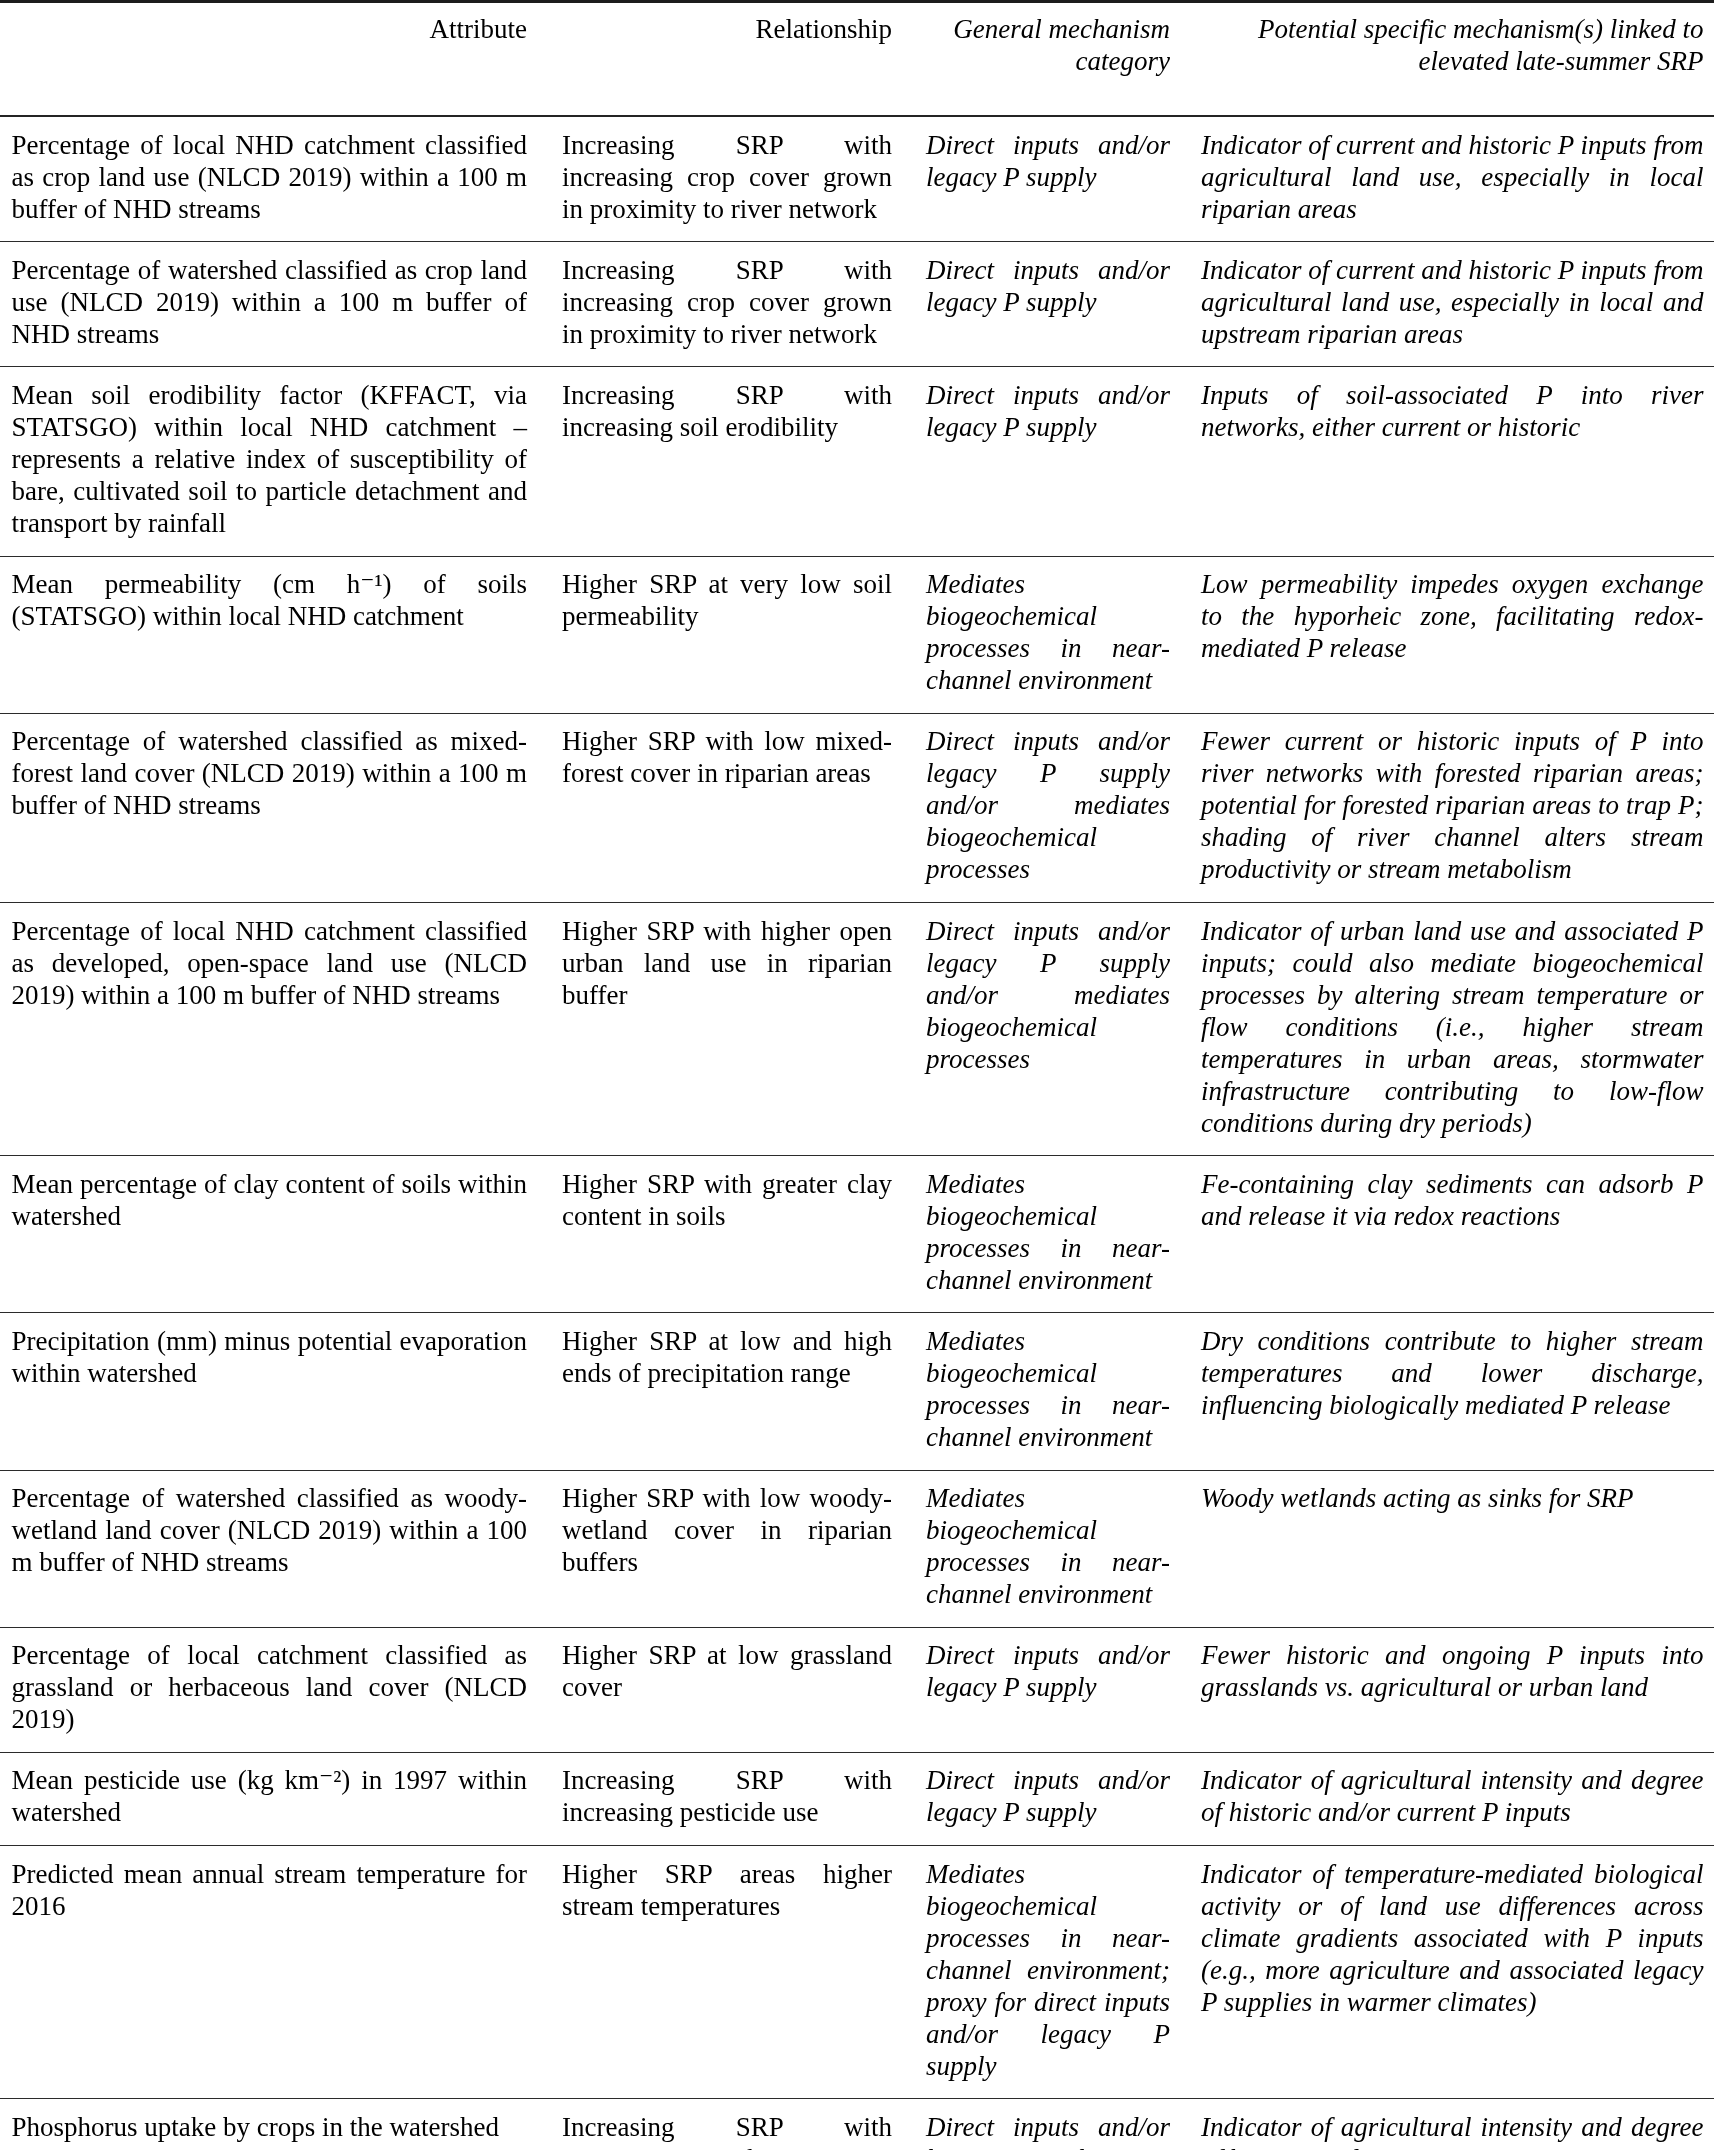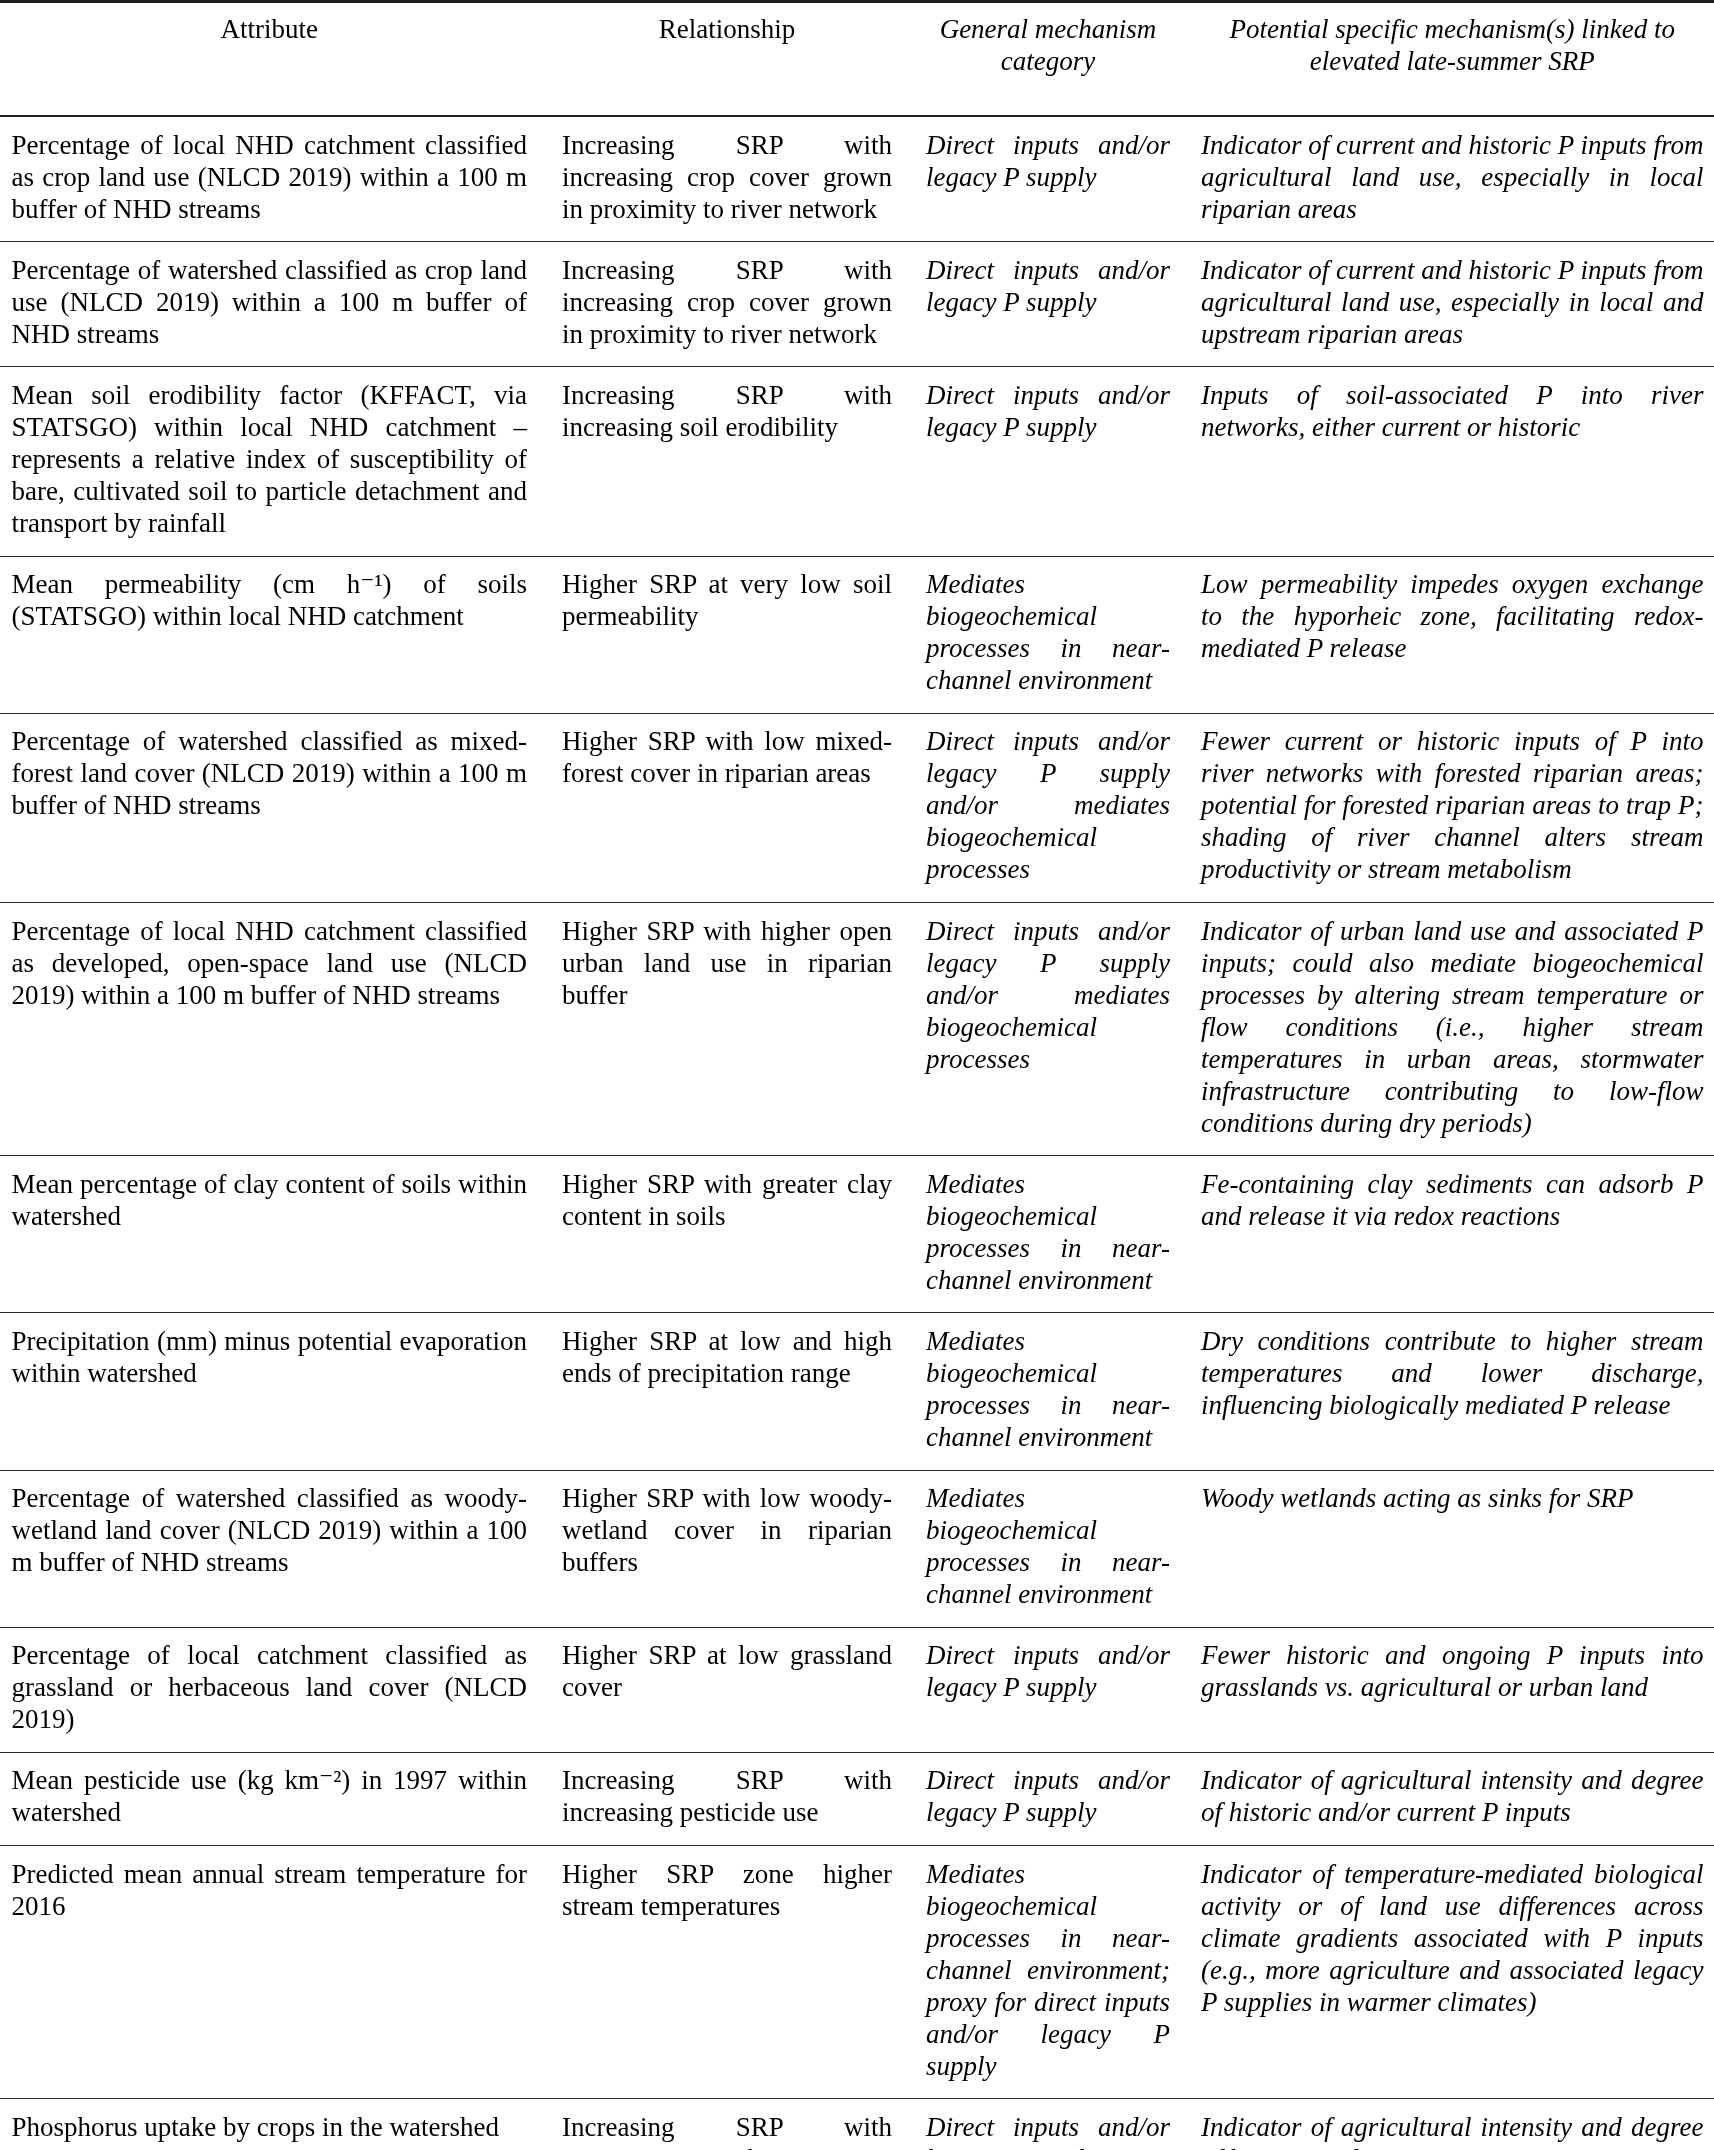--- a/index.html
+++ b/index.html
@@ -22,21 +22,21 @@
     font-size: 27px;
     line-height: 32px;
   }
   col.c1 { width: 562px; }
   col.c2 { width: 364px; }
   col.c3 { width: 275px; }
   col.c4 { width: 514px; }
 
   .paper-table th {
     font-weight: normal;
-    text-align: center;
+    text-align: right;
     vertical-align: top;
     padding: 10px 0 38px 0;
     border-bottom: 2.5px solid #242424;
   }
   .paper-table td {
     vertical-align: top;
     text-align: justify;
     text-align-last: left;
     -moz-text-align-last: left;
     hyphens: auto;
@@ -134,21 +134,21 @@
     <td>Fewer historic and ongoing P inputs into grasslands vs. agricultural or urban land</td>
   </tr>
       <tr>
     <td>Mean pesticide use (kg km⁻²) in 1997 within watershed</td>
     <td>Increasing SRP with increasing pesticide use</td>
     <td>Direct inputs and/or legacy P supply</td>
     <td>Indicator of agricultural intensity and degree of historic and/or current P inputs</td>
   </tr>
       <tr>
     <td>Predicted mean annual stream temperature for 2016</td>
-    <td>Higher SRP zone higher stream temperatures</td>
+    <td>Higher SRP areas higher stream temperatures</td>
     <td>Mediates biogeochemical processes in near-channel environment; proxy for direct inputs and/or legacy P supply</td>
     <td>Indicator of temperature-mediated biological activity or of land use differences across climate gradients associated with P inputs (e.g., more agriculture and associated legacy P supplies in warmer climates)</td>
   </tr>
       <tr>
     <td>Phosphorus uptake by crops in the watershed</td>
     <td>Increasing SRP with increasing P uptake</td>
     <td>Direct inputs and/or legacy P supply</td>
     <td>Indicator of agricultural intensity and degree of historic and/or current P inputs</td>
   </tr>
     </tbody>

